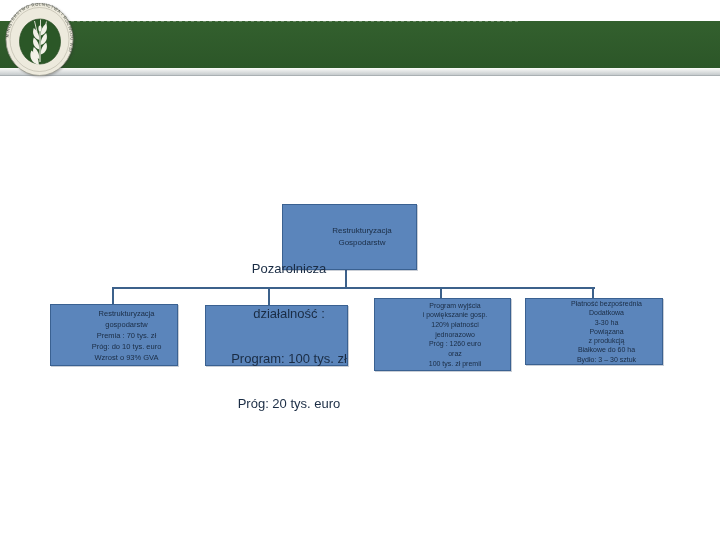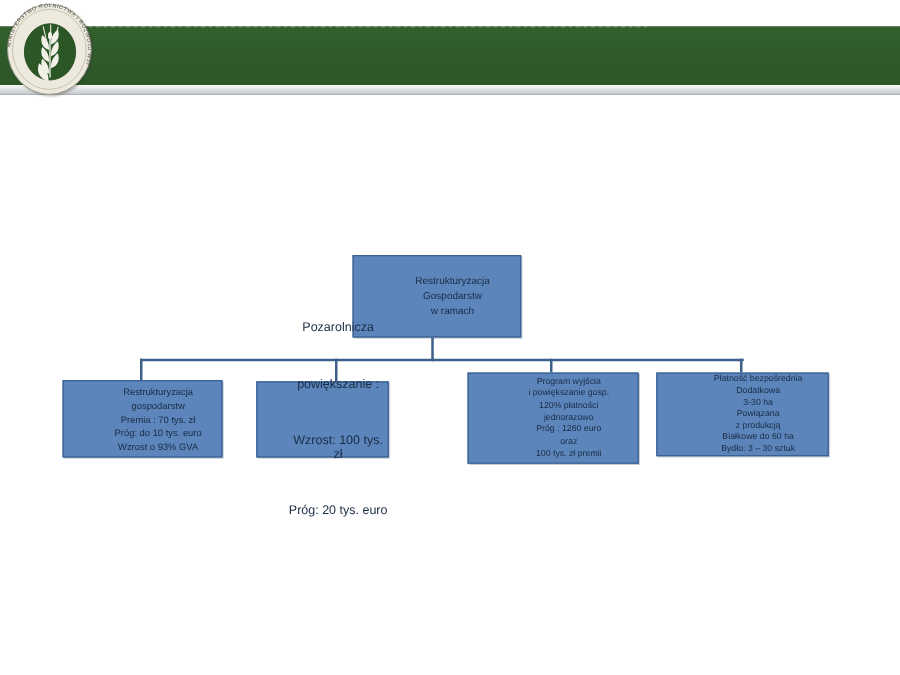--- a/index.html
+++ b/index.html
@@ -46,21 +46,21 @@
     border:1px solid #3a6191;
     color:#1a2c44;
     display:flex; flex-direction:column; justify-content:center;
     text-align:center;
     box-shadow:1px 1px 0 rgba(40,60,90,.25);
     box-sizing:border-box;
   }
   .node span { display:block;padding-left:25px; }
   .n-root { left:282px; top:204px; width:135px; height:66px; font-size:8px;   line-height:12.2px; }
   .n-1    { left:50px;  top:304px; width:128px; height:62px; font-size:7.5px; line-height:11px; }
-  .n-2    { left:205px; top:305px; width:106px; height:61px; font-size:10px; line-height:11px;gap:34px; }
+  .n-2    { left:205px; top:305px; width:143px; height:61px; font-size:13px; line-height:11px;gap:34px; }
   .n-3    { left:374px; top:298px; width:137px; height:73px; font-size:7px;   line-height:9.7px; }
   .n-4    { left:525px; top:298px; width:138px; height:67px; font-size:7px;   line-height:9.3px; }
 </style>
 </head>
 <body>
 
 <div class="slide">
 
   <div class="green-band">
     <div class="band-dashes"></div>
@@ -97,35 +97,34 @@
   <div class="connector c-stub"></div>
   <div class="connector c-hline"></div>
   <div class="connector c-d1"></div>
   <div class="connector c-d2"></div>
   <div class="connector c-d3"></div>
   <div class="connector c-d4"></div>
 
   <div class="node n-root">
     <span>Restrukturyzacja</span>
     <span>Gospodarstw</span>
-    <span>w ramach</span>
   </div>
 
   <div class="node n-1">
     <span>Restrukturyzacja</span>
     <span>gospodarstw</span>
     <span>Premia : 70 tys. zł</span>
     <span>Próg: do 10 tys. euro</span>
     <span>Wzrost o 93% GVA</span>
   </div>
 
   <div class="node n-2">
     <span>Pozarolnicza</span>
-    <span>powiększanie :</span>
-    <span>Wzrost: 100 tys. zł</span>
+    <span>działalność :</span>
+    <span>Program: 100 tys. zł</span>
     <span>Próg: 20 tys. euro</span>
   </div>
 
   <div class="node n-3">
     <span>Program wyjścia</span>
     <span>i powiększanie gosp.</span>
     <span>120% płatności</span>
     <span>jednorazowo</span>
     <span>Próg : 1260 euro</span>
     <span>oraz</span>

